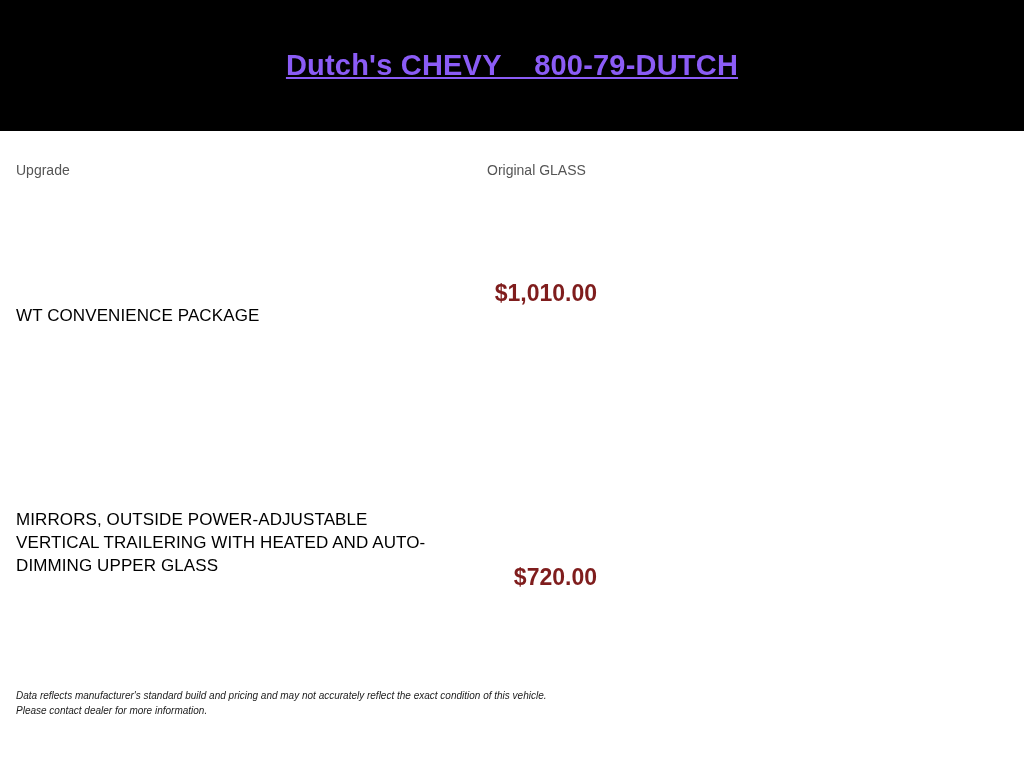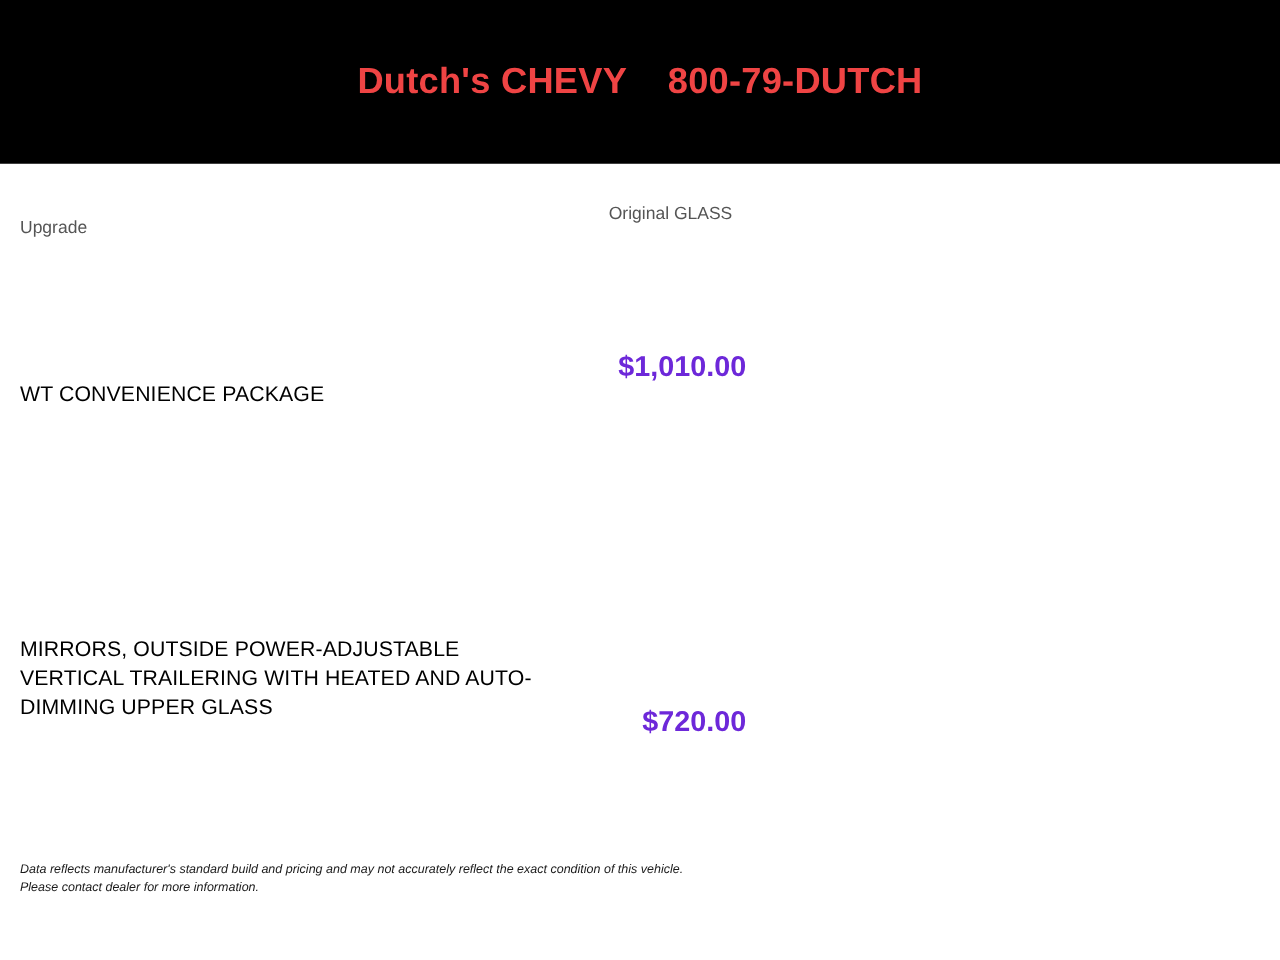--- a/index.html
+++ b/index.html
@@ -26,38 +26,39 @@
     left: 0;
     top: 0;
     width: 1024px;
     height: 131px;
     background: #000000;
     display: flex;
     align-items: center;
     justify-content: center;
   }
   .header-title {
-    color: #ef4444;
+    color: #8b5cf6;
     font-size: 29px;
     font-weight: bold;
     letter-spacing: 0.2px;
     white-space: pre;
     text-align: center;
+    text-decoration: underline;
   }
 
   
   .col-head {
     position: absolute;
     font-size: 14px;
     color: #555555;
     font-weight: normal;
   }
   .col-head-upgrade {
     left: 16px;
-    top: 173px;
+    top: 162px;
   }
   .col-head-msrp {
     left: 487px;
     top: 162px;
   }
 
   
   .row {
     position: absolute;
     left: 0;
@@ -72,21 +73,21 @@
     line-height: 23px;
     letter-spacing: 0.1px;
   }
   .row-price {
     position: absolute;
     left: 300px;
     width: 297px;
     text-align: right;
     font-size: 23px;
     font-weight: bold;
-    color: #6d28d9;
+    color: #7f1d1d;
   }
 
   #row-0 { top: 280px; height: 120px; }
   #row-0 .row-label { top: 8px; margin-top: 16px; }
   #row-0 .row-price { top: 0px; }
 
   #row-1 { top: 508px; height: 120px; }
   #row-1 .row-label { top: 0px; }
   #row-1 .row-price { top: 56px; }
 

